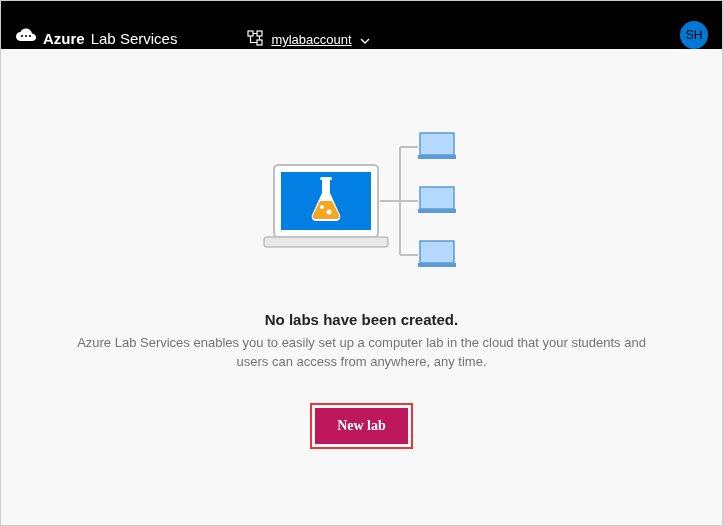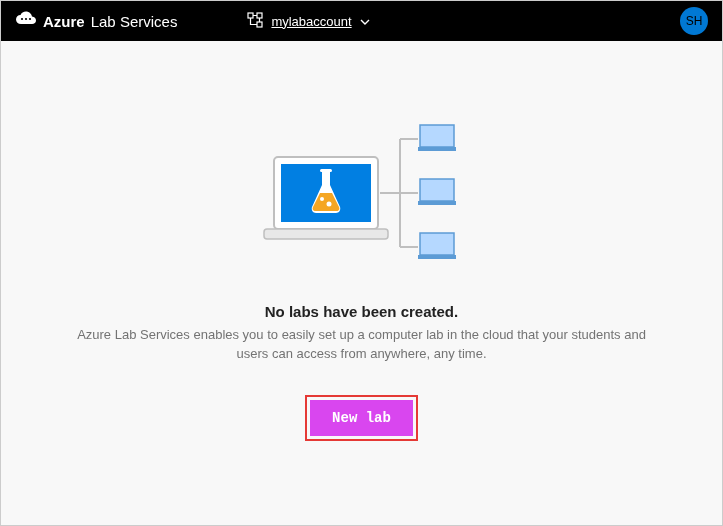--- a/index.html
+++ b/index.html
@@ -5,25 +5,25 @@
   * { box-sizing: border-box; margin: 0; padding: 0; }
   body {
     width: 723px;
     height: 526px;
     font-family: "Segoe UI", Arial, sans-serif;
     background: #f8f8f8;
     overflow: hidden;
     border: 1px solid #ccc;
   }
   .header {
-    height: 40px;
+    height: 48px;
     background: #000;
     display: flex;
-    align-items: center;
-    padding: 12px 14px;
+    align-items: flex-end;
+    padding: 0 14px;
     color: #fff;
   }
   .brand {
     display: flex;
     align-items: center;
     gap: 6px;
     font-size: 15px;
   }
   .brand .bold { font-weight: 600; }
   .brand .light { font-weight: 400; }
@@ -80,28 +80,28 @@
     line-height: 1.45;
     max-width: 590px;
     margin-bottom: 32px;
   }
   .new-lab-wrap {
     display: inline-block;
     padding: 3px;
     border: 2px solid #e53935;
   }
   .new-lab-btn {
-    background: #d946ef;
+    background: #be185d;
     color: #fff;
     border: none;
     font-size: 14px;
     font-weight: 600;
     padding: 10px 22px;
     cursor: pointer;
-    font-family: Liberation Mono, monospace;
+    font-family: Liberation Serif, serif;
   }
 </style>
 </head>
 <body>
 
 <div class="header">
   <div class="brand">
     <span>
       <svg width="22" height="18" viewBox="0 0 22 18">
         <path d="M6 13 C3 13 1 11 1 8.5 C1 6 3 4 5.5 4 C6.3 2 8.5 0.5 11 0.5 C14 0.5 16.5 2.8 17 5.5 C19.5 5.6 21 7.5 21 9.5 C21 11.6 19.4 13 17 13 Z" fill="#fff"></path>

